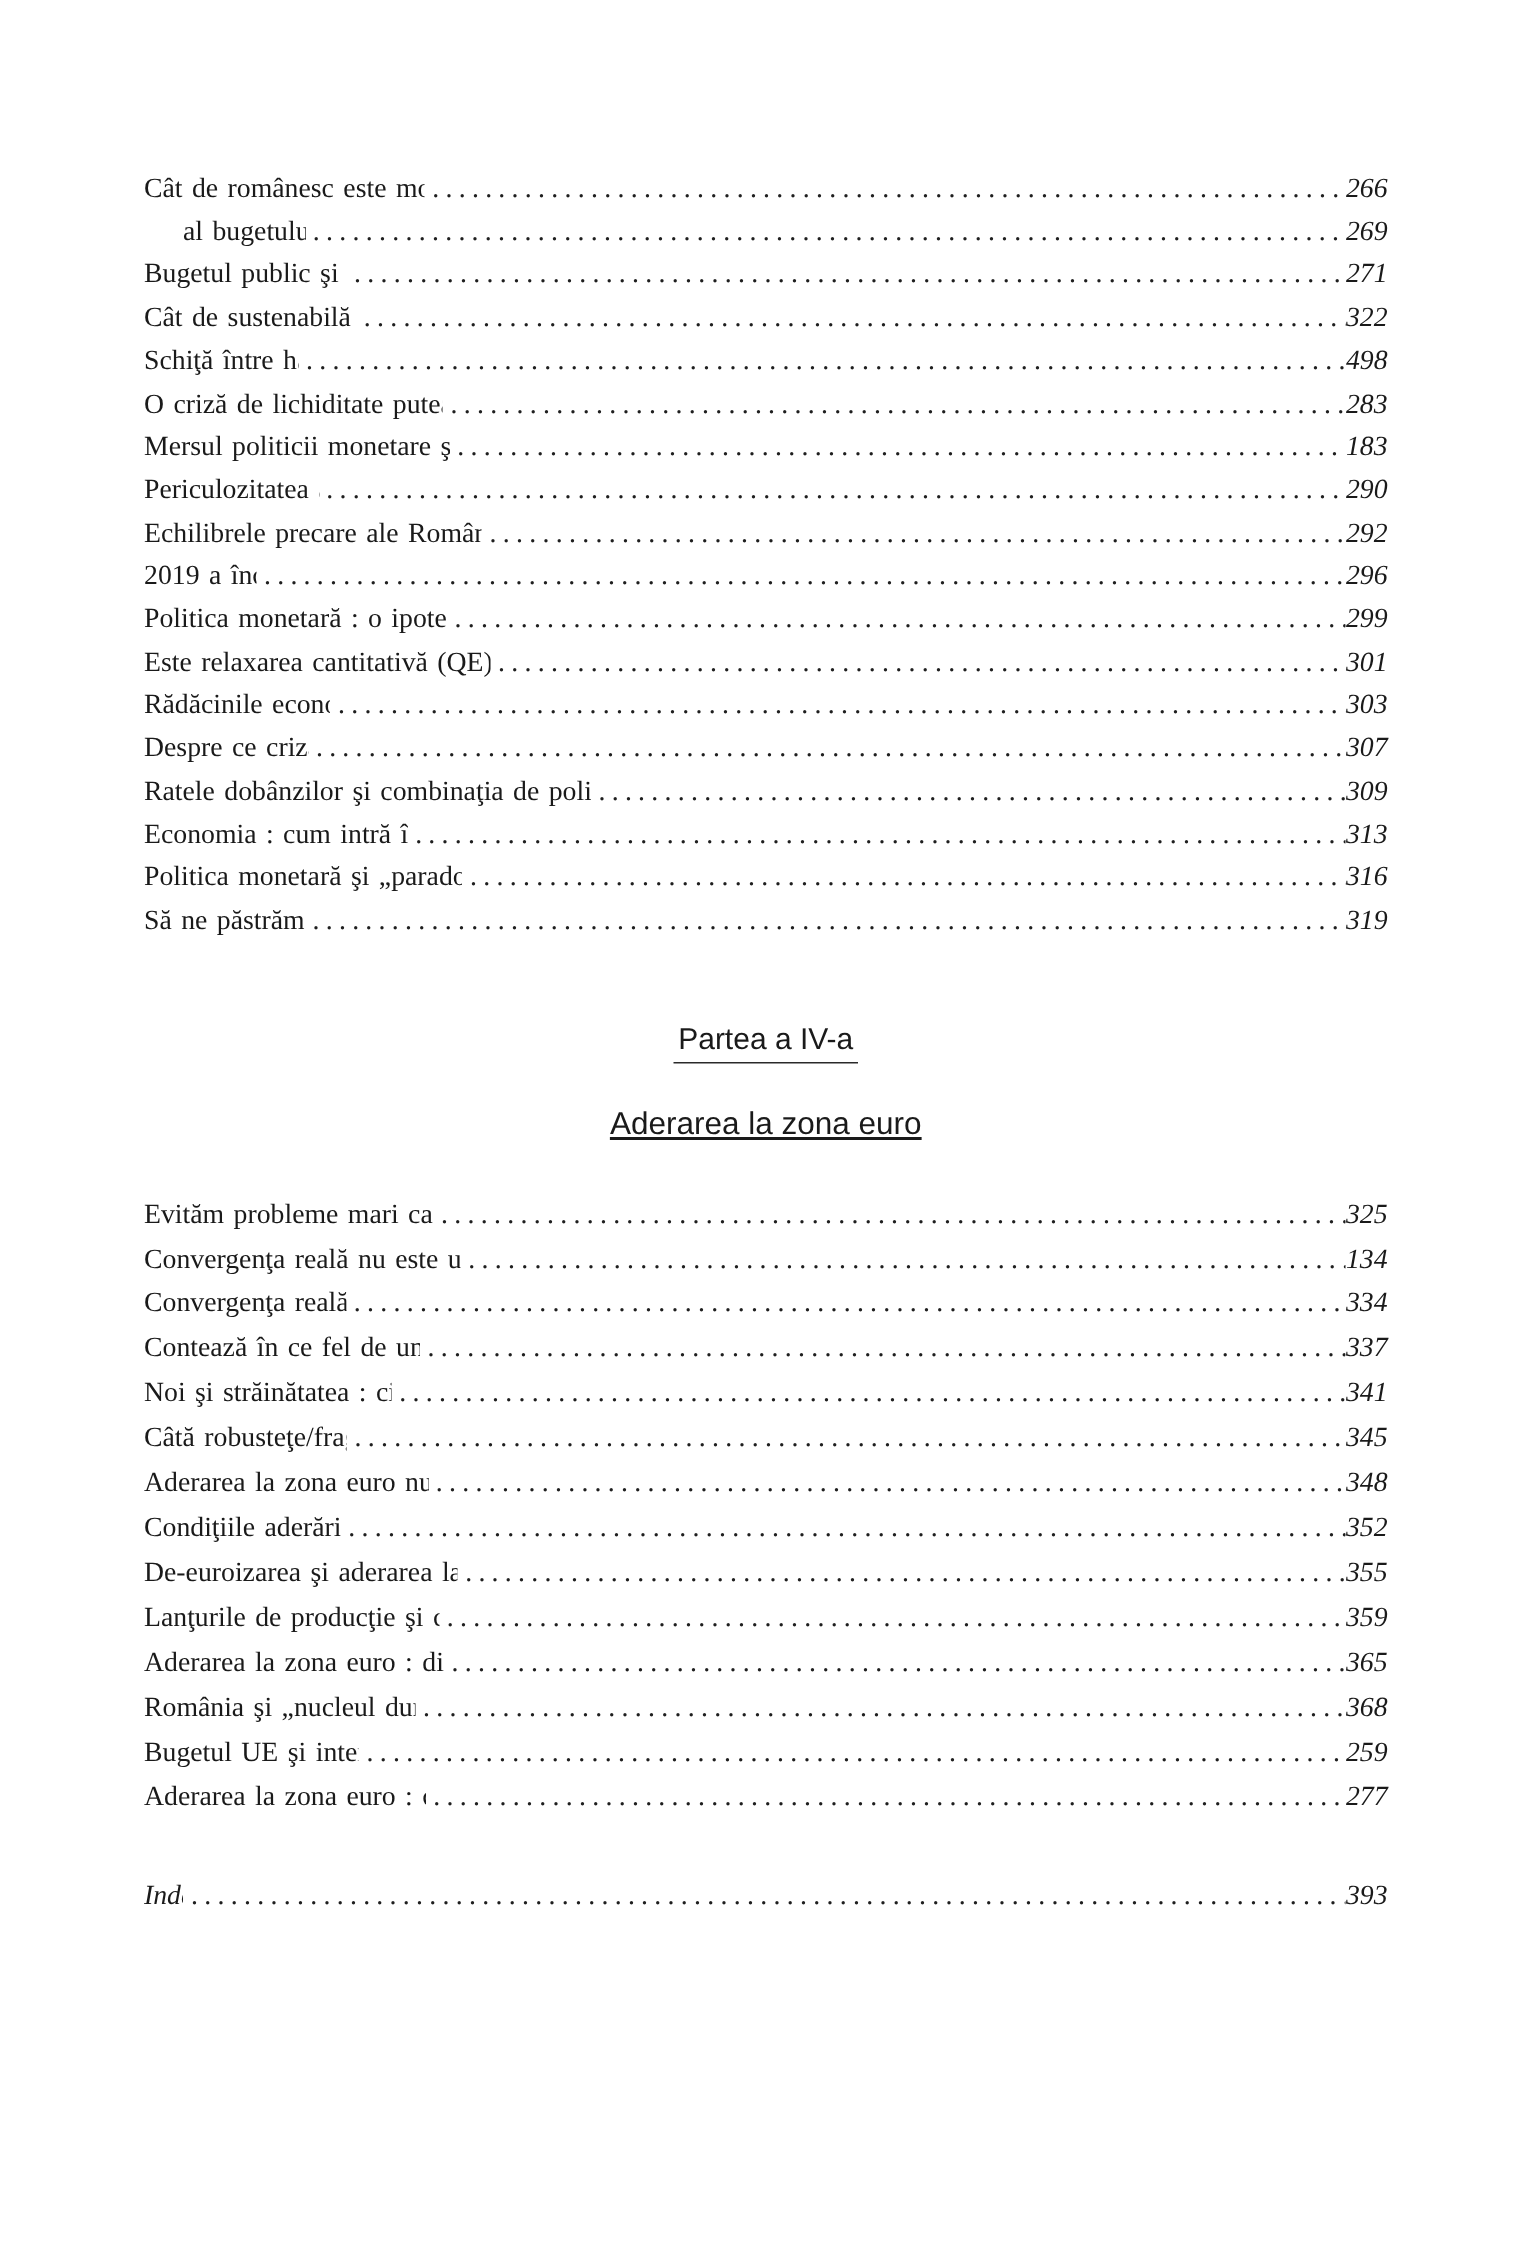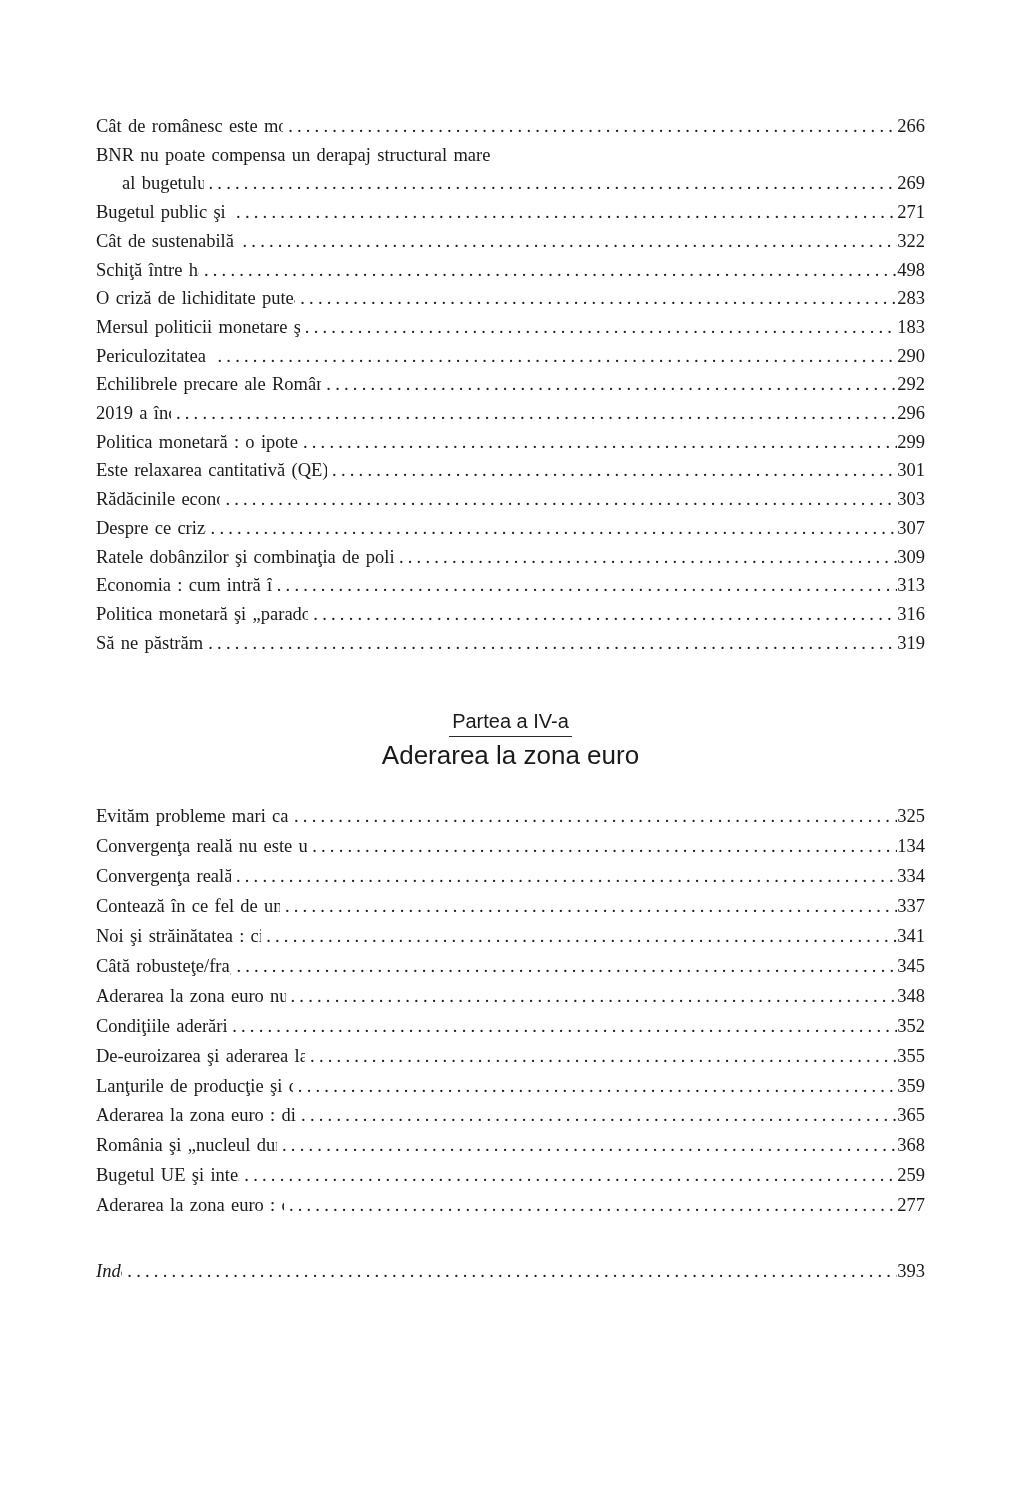--- a/index.html
+++ b/index.html
@@ -50,58 +50,57 @@
     letter-spacing: 4.2px;
     padding-left: 5px;
     color: #1f1f1f;
   }
   .leader::after {
     content: "........................................................................................................................................";
   }
   .toc-page {
     flex: 0 0 auto;
     text-align: right;
+    font-style: italic;
   }
   .part-heading {
     text-align: center;
     font-family: "Liberation Sans", sans-serif;
     margin-top: 52px;
+    text-decoration: underline;
   }
   .part-label {
     display: inline-block;
     font-size: 20px;
     line-height: 24px;
     padding: 0 3px 3px 3px;
     border-bottom: 1.2px solid #2a2a2a;
   }
   .part-title {
-    font-size: 26px;
+    font-size: 21px;
     line-height: 25px;
-    margin-top: 6px;
+    margin-top: 28px;
   }
   .block-part4 {
     margin-top: 34px;
   }
   .block-index {
     margin-top: 36px;
   }
 </style>
 </head>
 <body>
 
 <main class="page">
 
   <section class="toc-block block-part3">
       <div class="toc-entry">
         <span class="toc-title">Cât de românesc este modelul nostru de creştere</span>
         <span class="leader"></span>
         <span class="toc-page">266</span>
-      </div>
-      <div class="toc-entry">
-        <span class="toc-title">BNR nu poate compensa un derapaj structural mare</span>
       </div>
       <div class="toc-entry indent">
         <span class="toc-title">al bugetului public</span>
         <span class="leader"></span>
         <span class="toc-page">269</span>
       </div>
       <div class="toc-entry">
         <span class="toc-title">Bugetul public şi relaţia cu FMI</span>
         <span class="leader"></span>
         <span class="toc-page">271</span>

